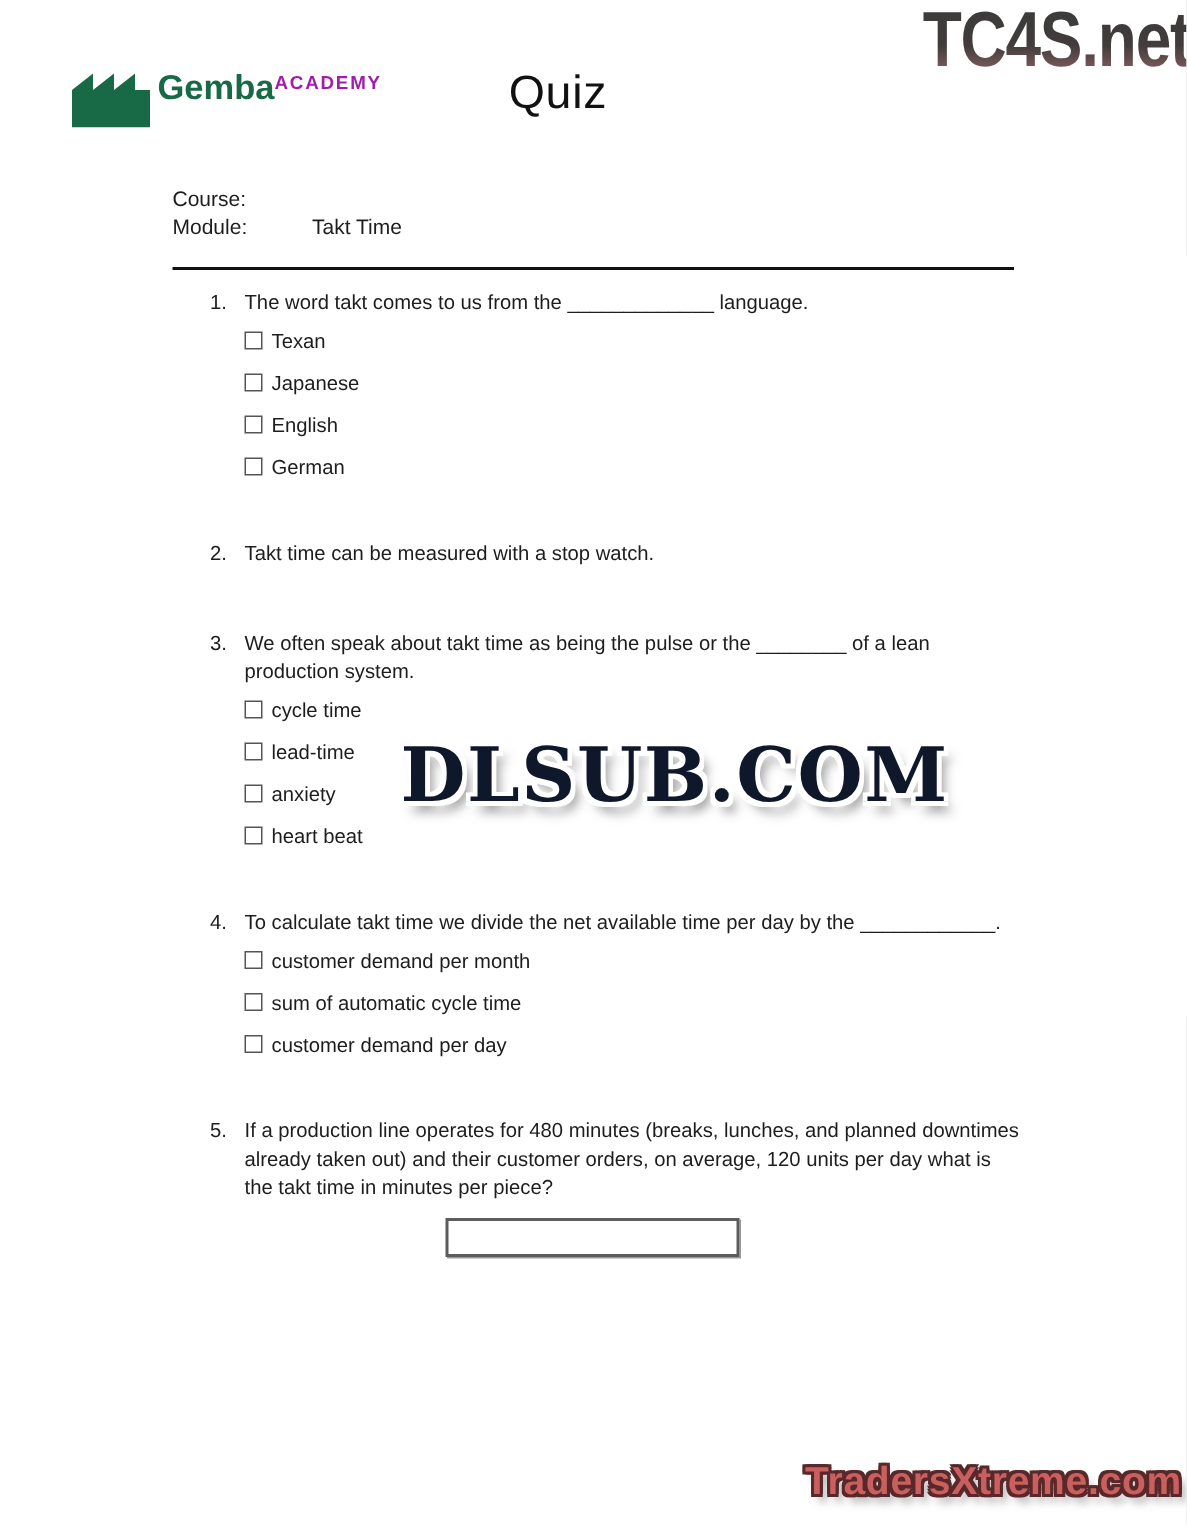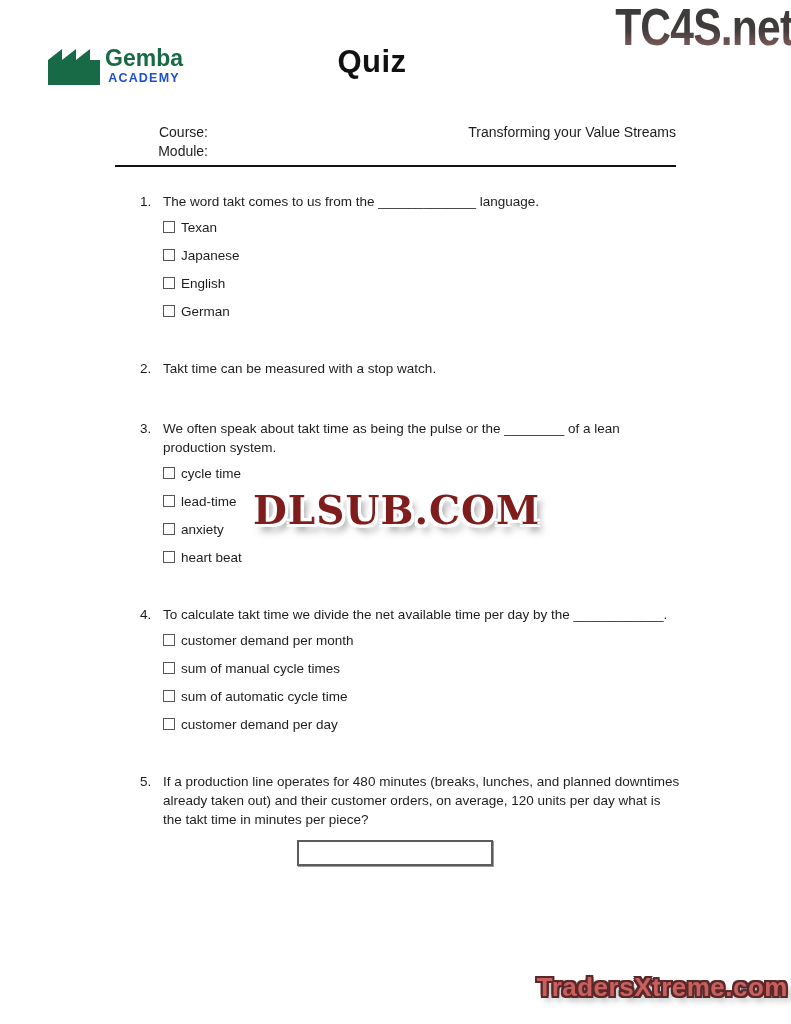--- a/index.html
+++ b/index.html
@@ -17,42 +17,42 @@
   
   .logo {
     position: absolute;
     left: 48px;
     top: 45px;
     display: flex;
     align-items: flex-start;
     gap: 5px;
   }
   .logo svg { display: block; }
-  .logo-text { display: flex; flex-direction: column; line-height: 1; margin-top: 2px; align-items: center; }
+  .logo-text { display: flex; flex-direction: row; line-height: 1; margin-top: 2px; }
   .logo-name {
     font-size: 23px;
     font-weight: bold;
     color: #186945;
     letter-spacing: 0px;
   }
   .logo-tagline {
     font-size: 12.5px;
     font-weight: bold;
-    color: #1d4ed8;
+    color: #a21caf;
     letter-spacing: 1.2px;
     margin-top: 2px;
   }
 
   .page-title {
     position: absolute;
     left: 372px;
     top: 44px;
     transform: translateX(-50%);
     font-size: 31px;
-    font-weight: bold;
+    font-weight: normal;
     color: #111;
     letter-spacing: 0.5px;
     white-space: nowrap;
   }
 
   .wm-tc4s {
     position: absolute;
     top: 0px;
     right: -2px;
     font-size: 52px;
@@ -68,24 +68,23 @@
     white-space: nowrap;
   }
 
   
   .meta {
     position: absolute;
     left: 115px;
     top: 123px;
     width: 561px;
     border-bottom: 2px solid #111;
-    padding-bottom: 4px;
+    padding-bottom: 17px;
     font-size: 14px;
     line-height: 19px;
-    text-align: right;
   }
   .meta-row { display: flex; }
   .meta-label { width: 93px; flex: 0 0 93px; }
   .meta-value { flex: 1; }
 
   
   .questions {
     position: absolute;
     left: 140px;
     top: 192px;
@@ -122,27 +121,27 @@
     width: 192px;
     height: 22px;
     background: #fff;
     border: 2px solid #5c5c5c;
     box-shadow: 1px 1px 0 #9a9a9a;
   }
 
   
   .wm-dlsub {
     position: absolute;
-    left: 253px;
+    left: 267px;
     top: 487px;
     font-family: "DejaVu Serif", serif;
-    font-size: 39px;
+    font-size: 50px;
     font-weight: bold;
     letter-spacing: 1px;
-    color: #7f1d1d;
+    color: #0f172a;
     white-space: nowrap;
     text-shadow:
       -3px -3px 0 #fff,  3px -3px 0 #fff,
       -3px  3px 0 #fff,  3px  3px 0 #fff,
       -3px  0   0 #fff,  3px  0   0 #fff,
        0   -3px 0 #fff,  0    3px 0 #fff,
        5px 7px 7px rgba(80,80,80,0.55);
   }
   .wm-traders {
     position: absolute;
@@ -178,24 +177,24 @@
     </span>
   </div>
 
   <div class="page-title">Quiz</div>
 
   <div class="wm-tc4s">TC4S.net</div>
 
   <div class="meta">
     <div class="meta-row">
       <span class="meta-label">Course:</span>
-      <span class="meta-value">Transforming your Value Streams</span>
     </div>
     <div class="meta-row">
       <span class="meta-label">Module:</span>
+      <span class="meta-value">Takt Time</span>
     </div>
   </div>
 
   <div class="questions">
 
     <div class="question">
       <div class="q-row">
         <span class="q-num">1.</span>
         <span class="q-text">The word takt comes to us from the _____________ language.</span>
       </div>
@@ -256,24 +255,20 @@
         <span class="q-num">4.</span>
         <span class="q-text">To calculate takt time we divide the net available time per day by the ____________.</span>
       </div>
       <div class="opts">
         <div class="opt">
           <span class="checkbox"></span>
           <span class="opt-label">customer demand per month</span>
         </div>
         <div class="opt">
           <span class="checkbox"></span>
-          <span class="opt-label">sum of manual cycle times</span>
-        </div>
-        <div class="opt">
-          <span class="checkbox"></span>
           <span class="opt-label">sum of automatic cycle time</span>
         </div>
         <div class="opt">
           <span class="checkbox"></span>
           <span class="opt-label">customer demand per day</span>
         </div>
       </div>
     </div>
 
     <div class="question">

